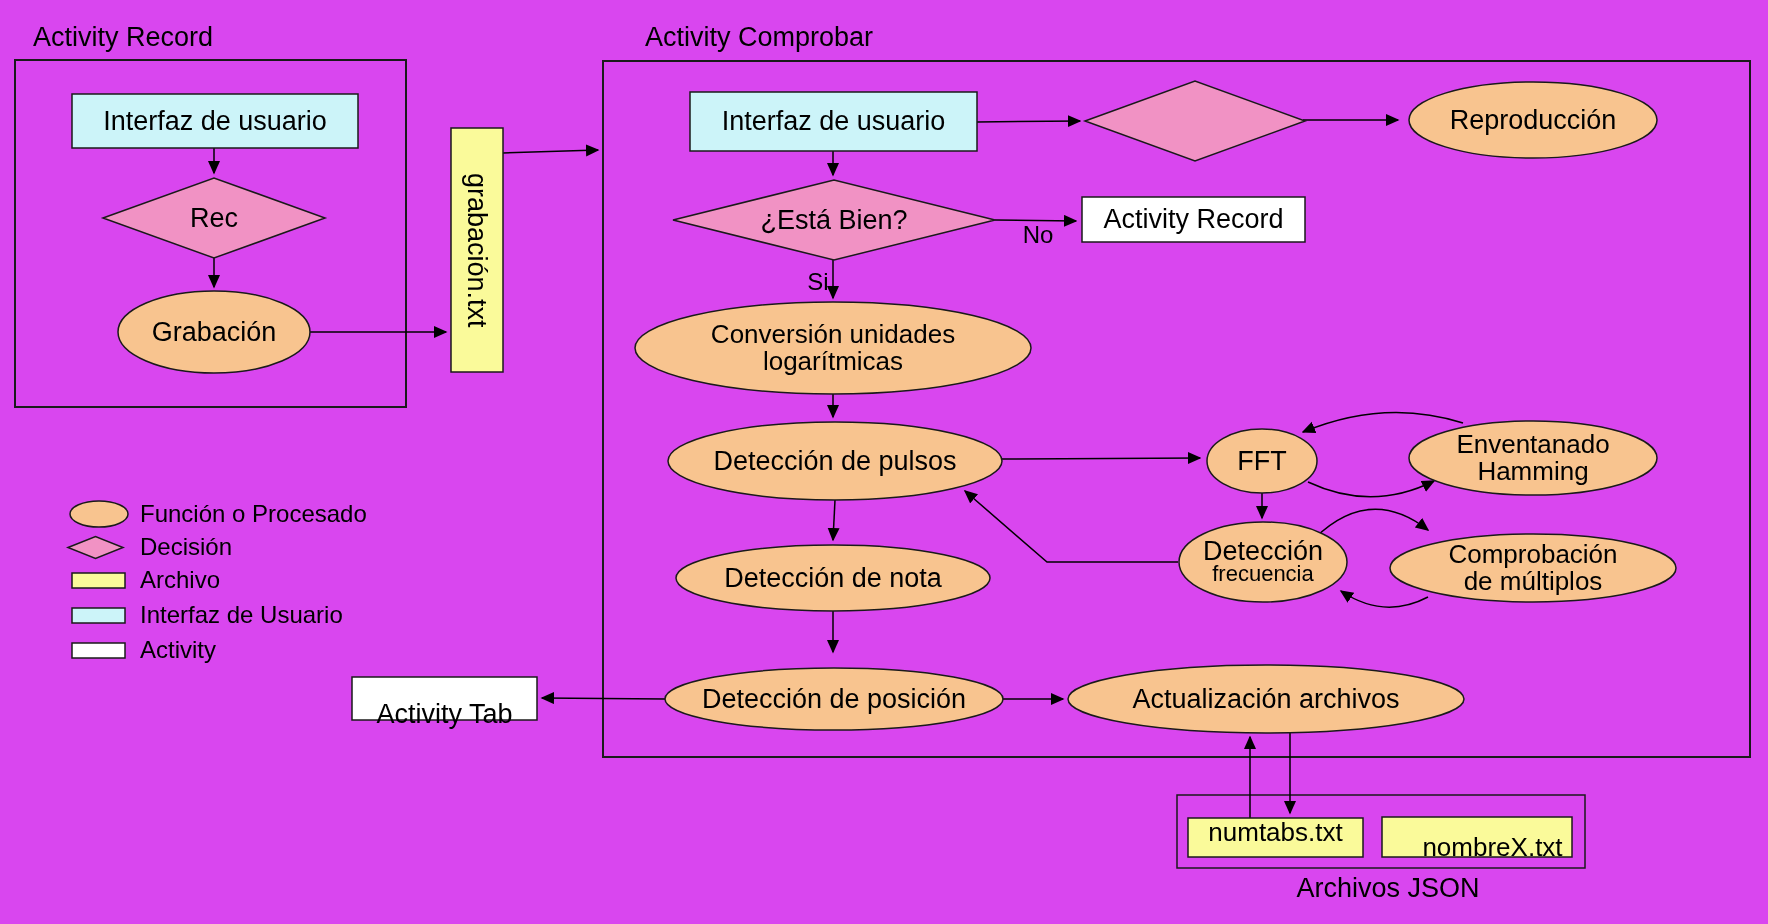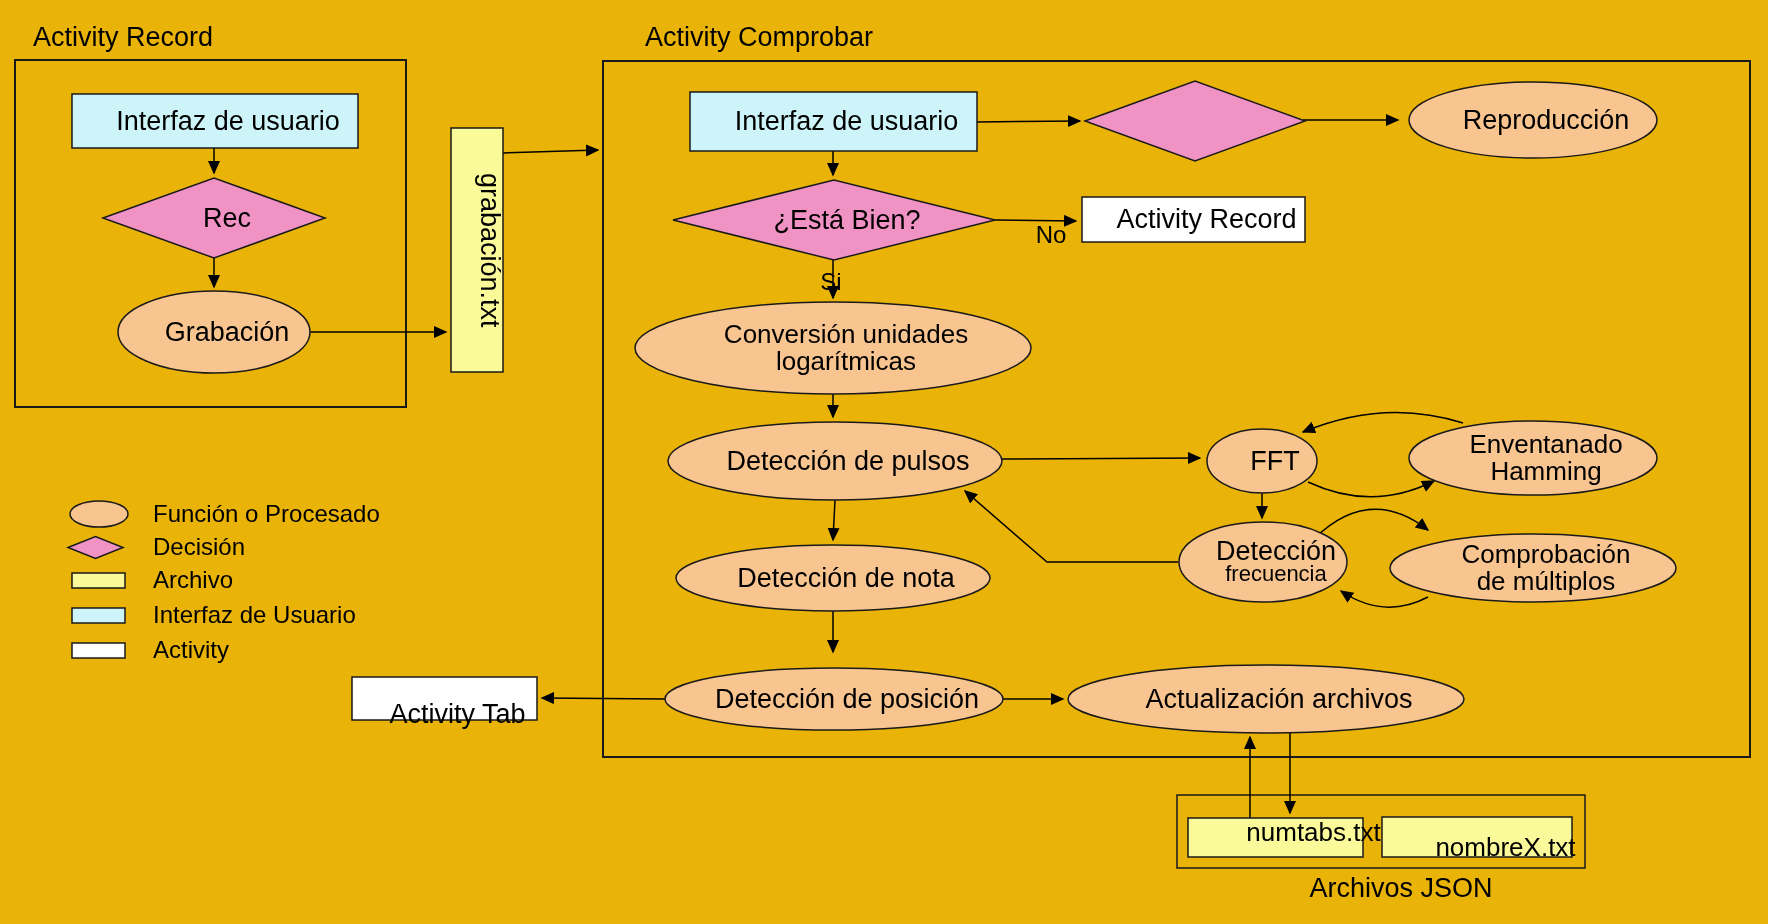--- a/index.html
+++ b/index.html
@@ -1,30 +1,30 @@
 <!DOCTYPE html>
 <html style="--process: #F8C48F; --decision: #F192C4; --file: #FAFA9A; --ui: #CCF4F9; --activity: #FFFFFF;"><head>
 <meta charset="utf-8">
 <style>
   html,body{margin:0;padding:0;background:#ffffff;}
   #canvas{
-    position:relative;width:1768px;height:924px;background:#eab308;
+    position:relative;width:1768px;height:924px;background:#d946ef;
     font-family:"Liberation Sans",sans-serif;color:#000;overflow:hidden;
   }
   #shapes{position:absolute;left:0;top:0;width:1768px;height:924px;}
   .sh-process{fill:var(--process);stroke:#1a1a1a;stroke-width:1.5;}
   .sh-decision{fill:var(--decision);stroke:#1a1a1a;stroke-width:1.5;}
   .sh-file{fill:var(--file);stroke:#1a1a1a;stroke-width:1.5;}
   .sh-ui{fill:var(--ui);stroke:#1a1a1a;stroke-width:1.5;}
   .sh-activity{fill:var(--activity);stroke:#1a1a1a;stroke-width:1.5;}
   .container-box{fill:none;stroke:#1a1a1a;stroke-width:2;}
   .conn{stroke:#000;stroke-width:1.5;fill:none;}
   .lbl{
     position:absolute;display:flex;align-items:center;justify-content:center;
-    text-align:center;font-size:27px;line-height:1.05;white-space:pre;padding-left:13px;
+    text-align:center;font-size:27px;line-height:1.05;white-space:pre;
   }
   .lbl.small{font-size:24px;}
   .lbl.multi{font-size:26px;}
   .lbl.left{justify-content:flex-start;text-align:left;}
   .title{position:absolute;font-size:27px;white-space:nowrap;}
   .vert{
     writing-mode:vertical-rl;text-orientation:mixed;
     font-size:27px;
   }
   .sub{display:block;}
@@ -132,21 +132,21 @@
   </div>
   <div class="lbl multi" style="left:1390px;top:534px;width:286px;height:68px;flex-direction:column;">
     <span class="sub">Comprobación</span>
     <span class="sub">de múltiplos</span>
   </div>
   <div class="lbl" style="left:676px;top:548px;width:314px;height:60px;">Detección de nota</div>
   <div class="lbl" style="left:665px;top:669px;width:338px;height:60px;">Detección de posición</div>
   <div class="lbl" style="left:1068px;top:669px;width:396px;height:60px;">Actualización archivos</div>
   <div class="lbl" style="left:352px;top:693px;width:185px;height:43px;">Activity Tab</div>
 
-  <div class="lbl multi" style="left:1188px;top:818px;width:175px;height:29px;margin-left:25px;">numtabs.txt</div>
+  <div class="lbl multi" style="left:1188px;top:818px;width:175px;height:29px;">numtabs.txt</div>
   <div class="lbl multi" style="left:1382px;top:828px;width:221px;height:40px;">nombreX.txt</div>
   <div class="lbl" style="left:1228px;top:872px;width:320px;height:32px;">Archivos JSON</div>
 
   <div class="lbl small left" style="left:140px;top:499px;width:320px;height:30px;">Función o Procesado</div>
   <div class="lbl small left" style="left:140px;top:532px;width:320px;height:30px;">Decisión</div>
   <div class="lbl small left" style="left:140px;top:565px;width:320px;height:30px;">Archivo</div>
   <div class="lbl small left" style="left:140px;top:600px;width:320px;height:30px;">Interfaz de Usuario</div>
   <div class="lbl small left" style="left:140px;top:635px;width:320px;height:30px;">Activity</div>
 
 </div>

